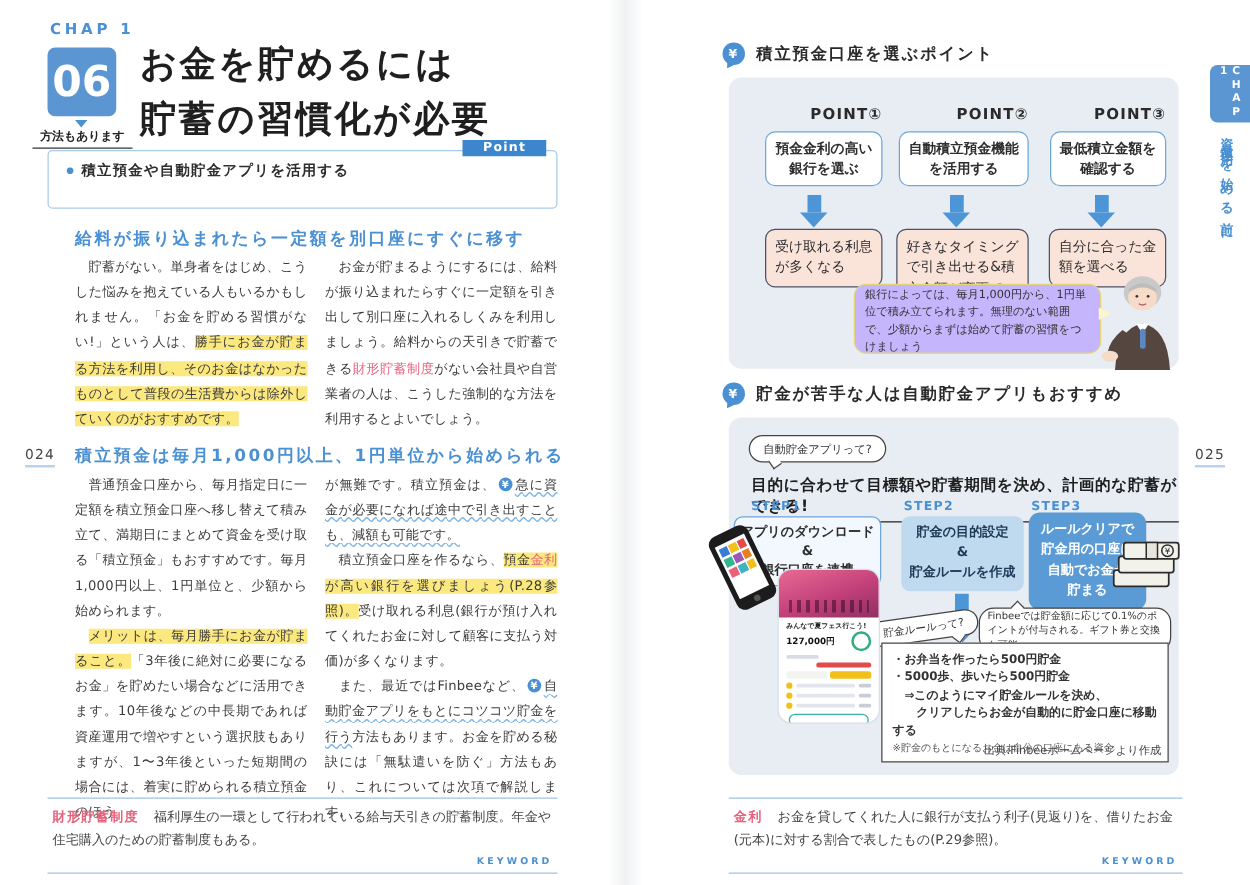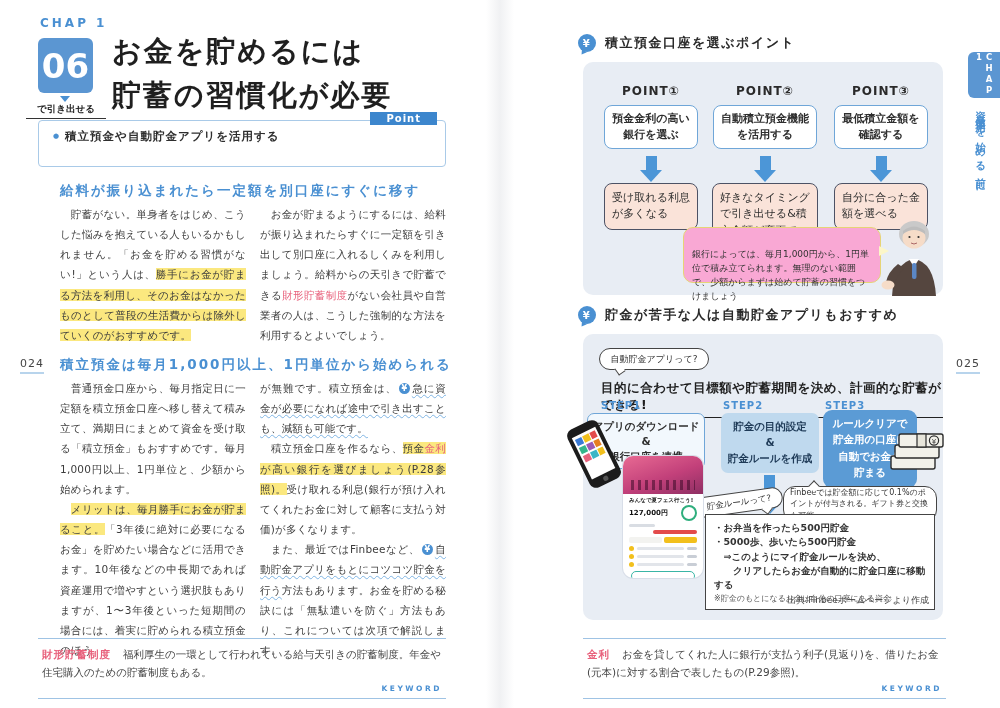--- a/index.html
+++ b/index.html
@@ -48,32 +48,32 @@
   
   .fig-head{position:absolute;display:flex;align-items:center;gap:9px;font-size:13px;font-weight:bold;color:#2a2a2a;letter-spacing:1.5px;}
   .bubble-icon{width:18px;height:18px;border-radius:50%;background:#4a90d2;color:#fff;font-size:10px;font-weight:bold;
                display:flex;align-items:center;justify-content:center;position:relative;flex:none;}
   .bubble-icon::after{content:"";position:absolute;left:2px;bottom:-3px;width:0;height:0;
                border-left:3px solid transparent;border-right:3px solid transparent;border-top:5px solid #4a90d2;transform:rotate(35deg);}
   .panel{position:absolute;background:#e8edf4;border-radius:10px;}
   .p1{left:83px;top:62px;width:360px;height:233px;}
   .p2{left:83px;top:334px;width:360px;height:286px;}
 
-  .pcol{position:absolute;top:22px;display:flex;flex-direction:column;align-items:center;}
+  .pcol{position:absolute;top:22px;display:flex;flex-direction:column;align-items:flex-end;}
   .pcol-label{font-size:12px;font-weight:bold;color:#2a2a2a;letter-spacing:1px;margin-bottom:7px;}
   .wbox{background:#fff;border:1.3px solid #6fa6d8;border-radius:8px;padding:5px 7px;font-size:11px;font-weight:bold;
         color:#2e2e2e;text-align:center;white-space:pre-line;line-height:1.45;}
   .down-arrow{width:11px;height:14px;background:#4c96d7;margin:7px auto 13px;position:relative;}
   .down-arrow::after{content:"";position:absolute;top:100%;left:50%;transform:translateX(-50%);
         border-left:11px solid transparent;border-right:11px solid transparent;border-top:12px solid #4c96d7;}
   .pbox{background:#fae3d9;border:1.3px solid #4c5265;border-radius:8px;padding:6px 7px;font-size:11px;
         color:#2e2e2e;text-align:left;white-space:pre-line;line-height:1.5;}
 
-  .speech{position:absolute;background:#f9a8d4;border:1.4px solid #e6d476;border-radius:10px;
-          font-size:9px;line-height:1.55;color:#333;padding:20px 8px;box-sizing:border-box;}
+  .speech{position:absolute;background:#c4b5fd;border:1.4px solid #e6d476;border-radius:10px;
+          font-size:9px;line-height:1.55;color:#333;padding:2px 8px;box-sizing:border-box;}
   .speech::after{content:"";position:absolute;right:-9px;top:18px;width:0;height:0;
           border-top:5px solid transparent;border-bottom:5px solid transparent;border-left:10px solid #fcf6c8;}
 
   .obubble{position:absolute;background:#fff;border:1.2px solid #444;border-radius:12px;
            font-size:9px;color:#333;display:flex;align-items:center;justify-content:center;box-sizing:border-box;}
   .tail-bl::after{content:"";position:absolute;left:16px;bottom:-5px;width:7px;height:7px;background:#fff;
            border-right:1.2px solid #444;border-bottom:1.2px solid #444;transform:rotate(55deg);}
   .tail-tl::before{content:"";position:absolute;left:26px;top:-5px;width:7px;height:7px;background:#fff;
            border-left:1.2px solid #444;border-top:1.2px solid #444;transform:rotate(45deg);}
   .tail-br::after{content:"";position:absolute;right:12px;bottom:-5px;width:7px;height:7px;background:#fff;
@@ -134,21 +134,21 @@
 </head>
 <body>
 
 <div class="spread">
   <div class="gutter"></div>
 
   <div class="page pl">
     <div class="chap-label">CHAP 1</div>
     <div class="chap-num">06</div>
     <div class="chap-tri"></div>
-    <div class="chap-tag">で引き出せる</div>
+    <div class="chap-tag">方法もあります</div>
     <h1 class="title" style="white-space: pre-line;">お金を貯めるには
 貯蓄の習慣化が必要</h1>
 
     <div class="point-box">
       <div class="point-tag">Point</div>
       <div class="point-item">積立預金や自動貯金アプリを活用する</div>
     </div>
 
     <h2 class="sec-head" style="top:182px">給料が振り込まれたら一定額を別口座にすぐに移す</h2>
     <div class="cols" style="top:204px">

